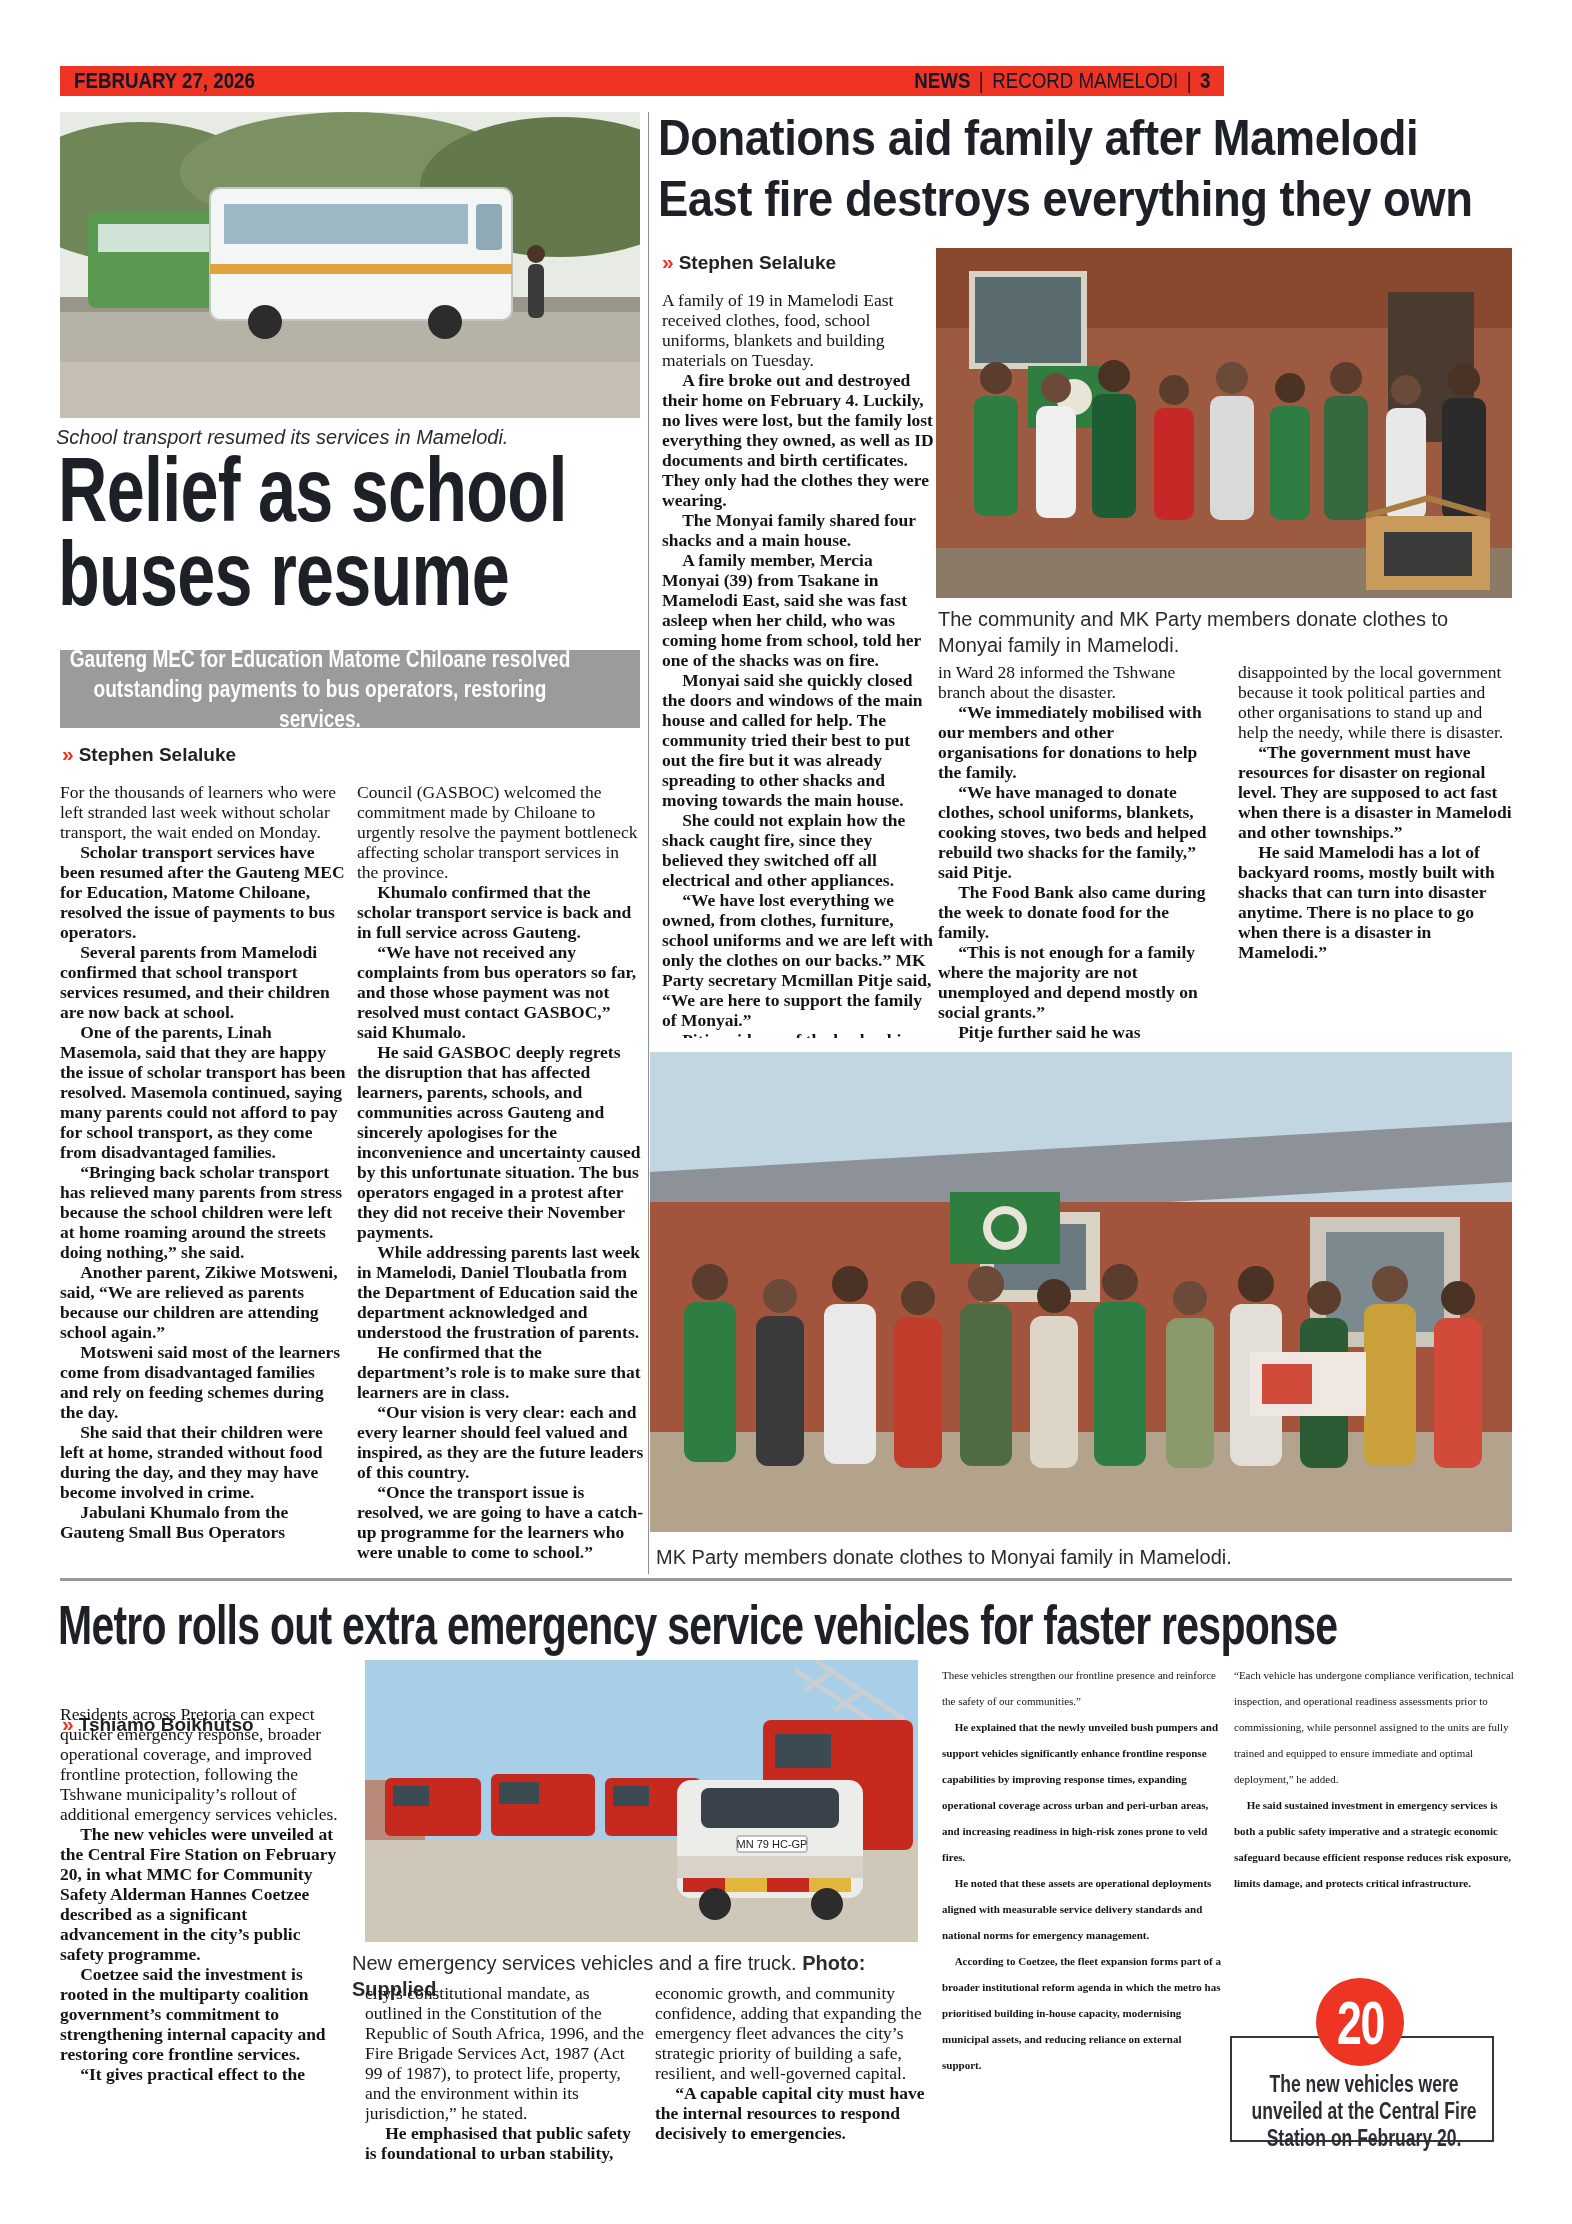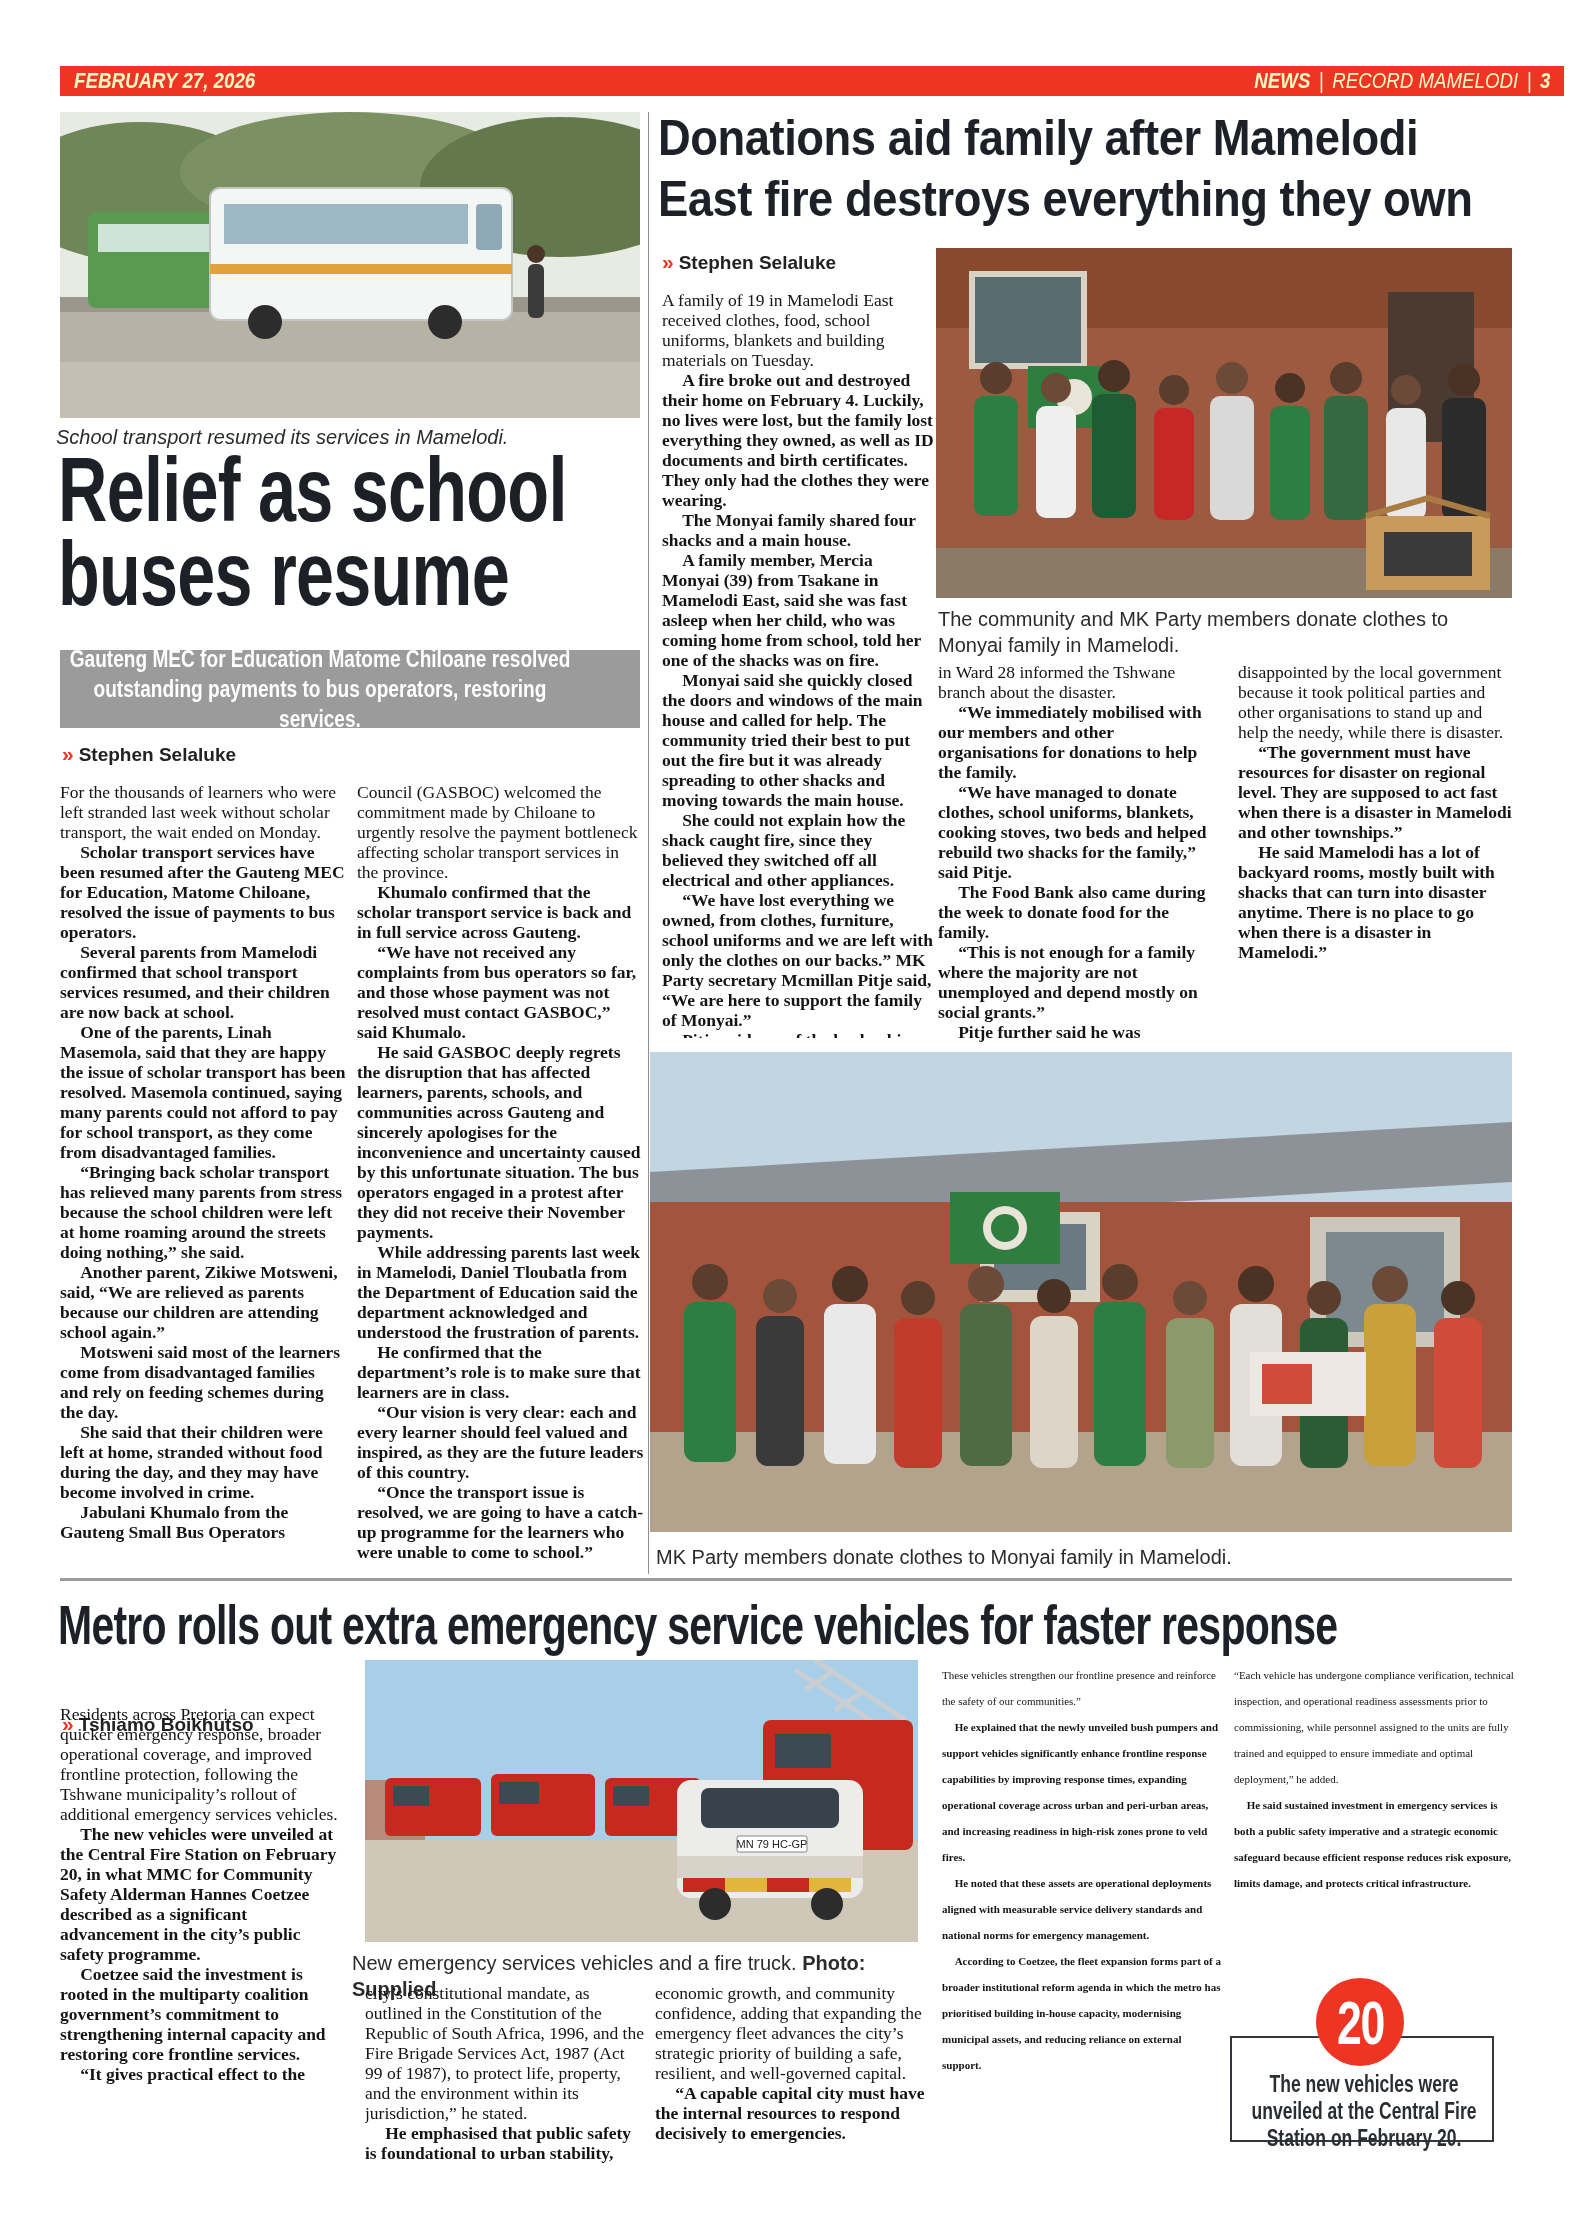--- a/index.html
+++ b/index.html
@@ -1,19 +1,19 @@
 <!DOCTYPE html>
 <html><head>
 <meta charset="utf-8">
 <style>
   html,body{margin:0;padding:0;background:#ffffff;}
   body{width:1572px;height:2224px;position:relative;font-family:"Liberation Sans",sans-serif;color:#1a1a1a;}
   .abs{position:absolute;}
   
-  .masthead{left:60px;top:66px;width:1504px;height:30px;background:#ee3524;color:#fef9c3;display:flex;align-items:center;justify-content:space-between;padding:0;box-sizing:border-box;font-style:italic;}
+  .masthead{left:60px;top:66px;width:1164px;height:30px;background:#ee3524;color:#0f172a;display:flex;align-items:center;justify-content:space-between;padding:0;box-sizing:border-box;}
   .mast-left{margin-left:14px;font-weight:700;font-size:22px;letter-spacing:0;transform:scaleX(.85);transform-origin:left center;white-space:nowrap;}
   .mast-right{margin-right:14px;font-size:22px;transform:scaleX(.85);transform-origin:right center;white-space:nowrap;}
   .mast-right .b{font-weight:700;}
   .mast-right .sep{font-weight:400;padding:0 10px;}
   
   .headline{font-weight:700;color:#1d2127;letter-spacing:-1px;}
   .hl-bus{left:58px;top:448px;width:760px;font-size:90px;line-height:84px;transform:scaleX(.76);transform-origin:left top;}
   .hl-fire{left:658px;top:108px;width:940px;font-size:50px;line-height:61px;transform:scaleX(.907);transform-origin:left top;letter-spacing:-.5px;}
   .hl-metro{left:58px;top:1596px;font-size:55px;line-height:58px;white-space:nowrap;transform:scaleX(.745);transform-origin:left top;}
   

